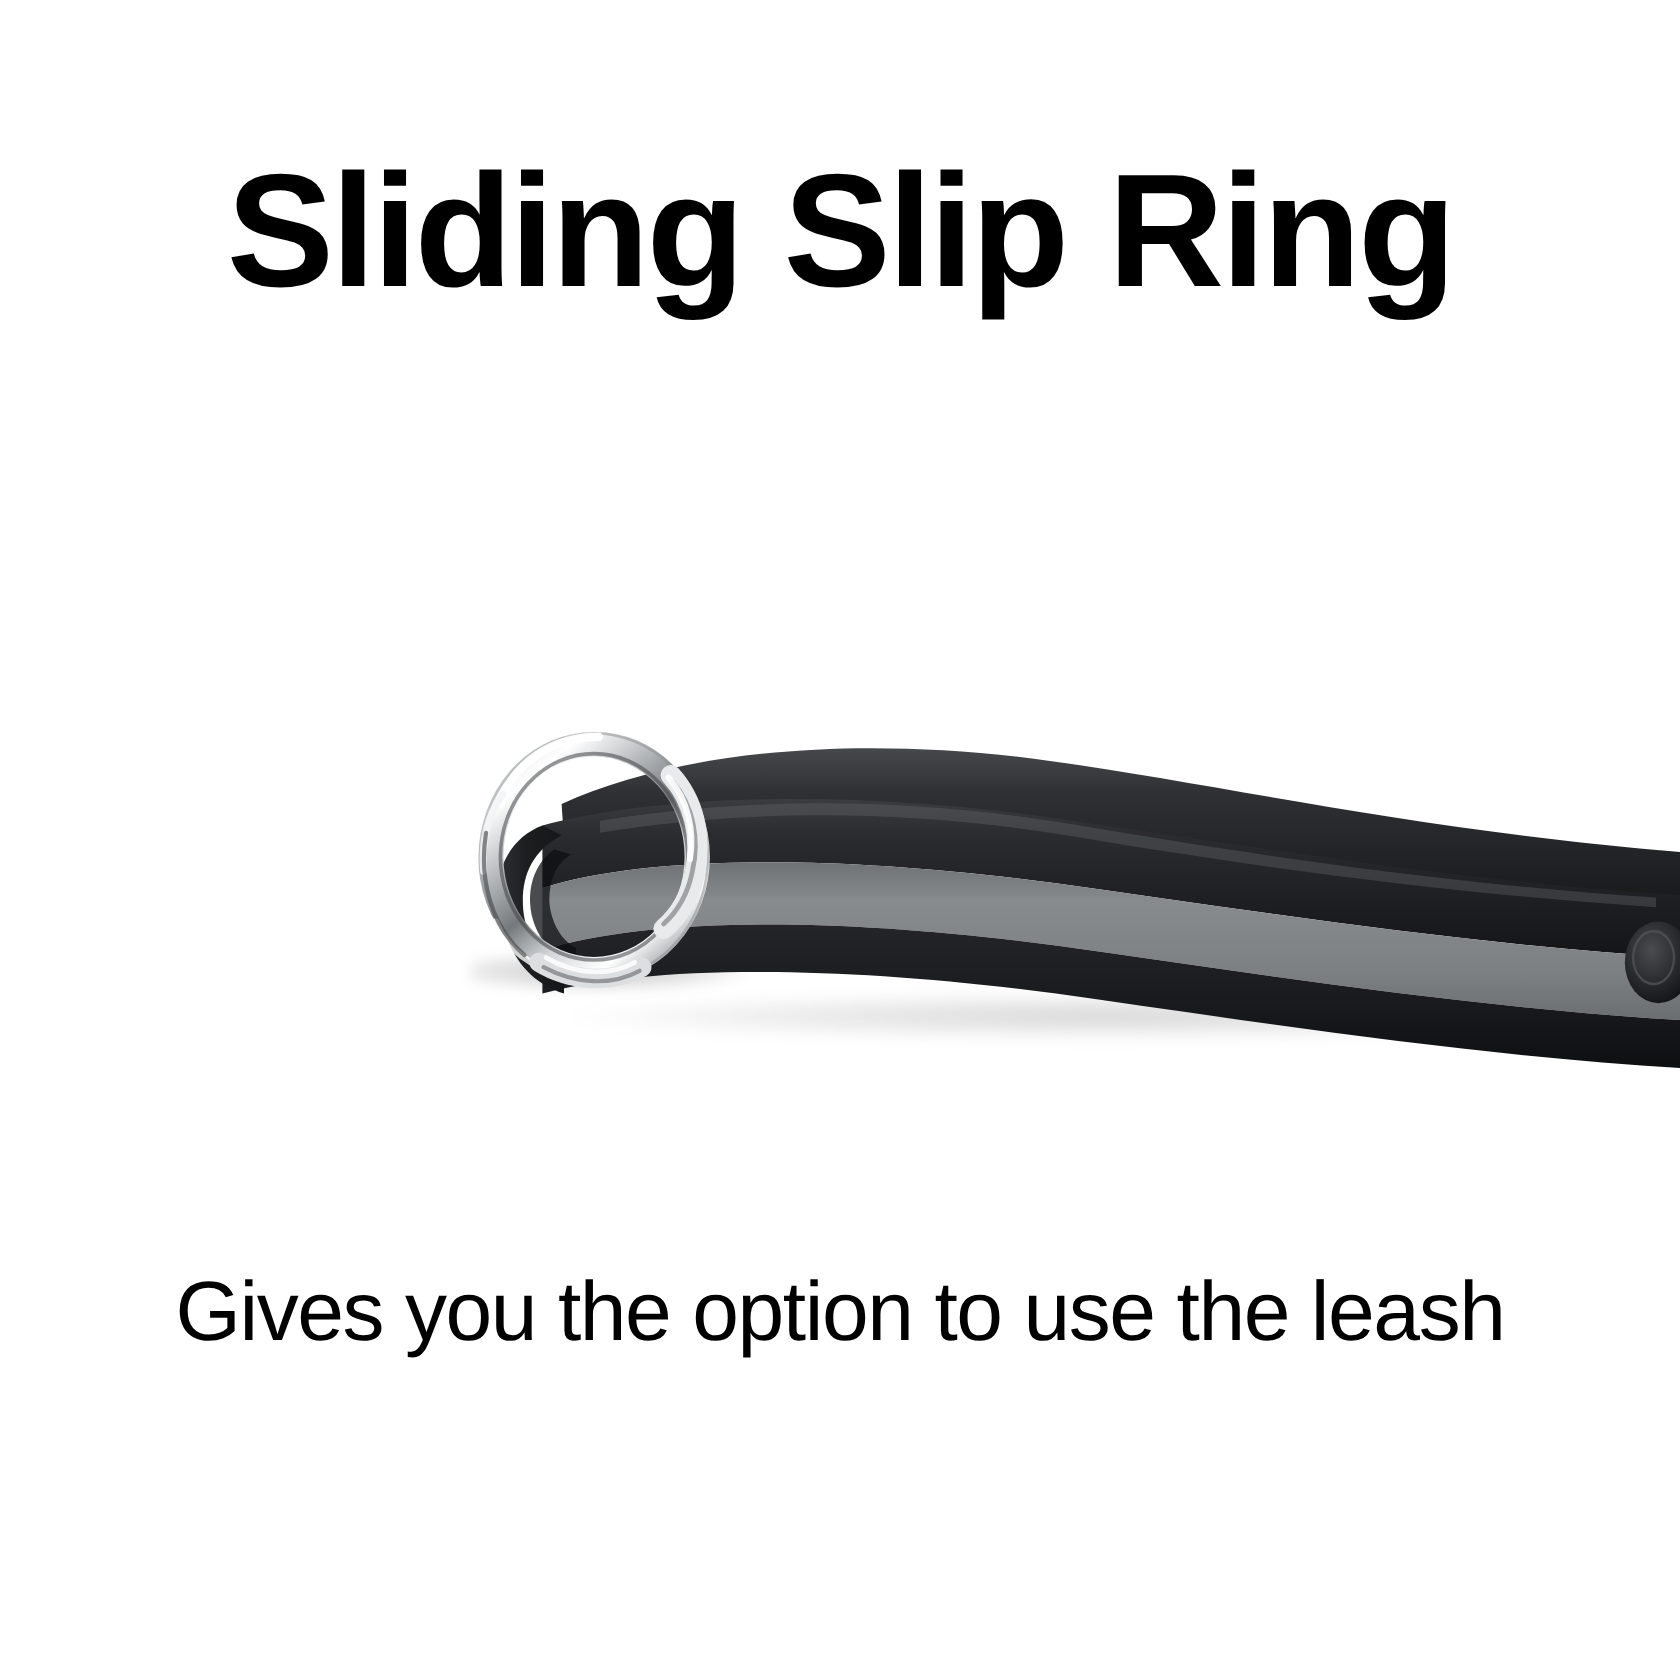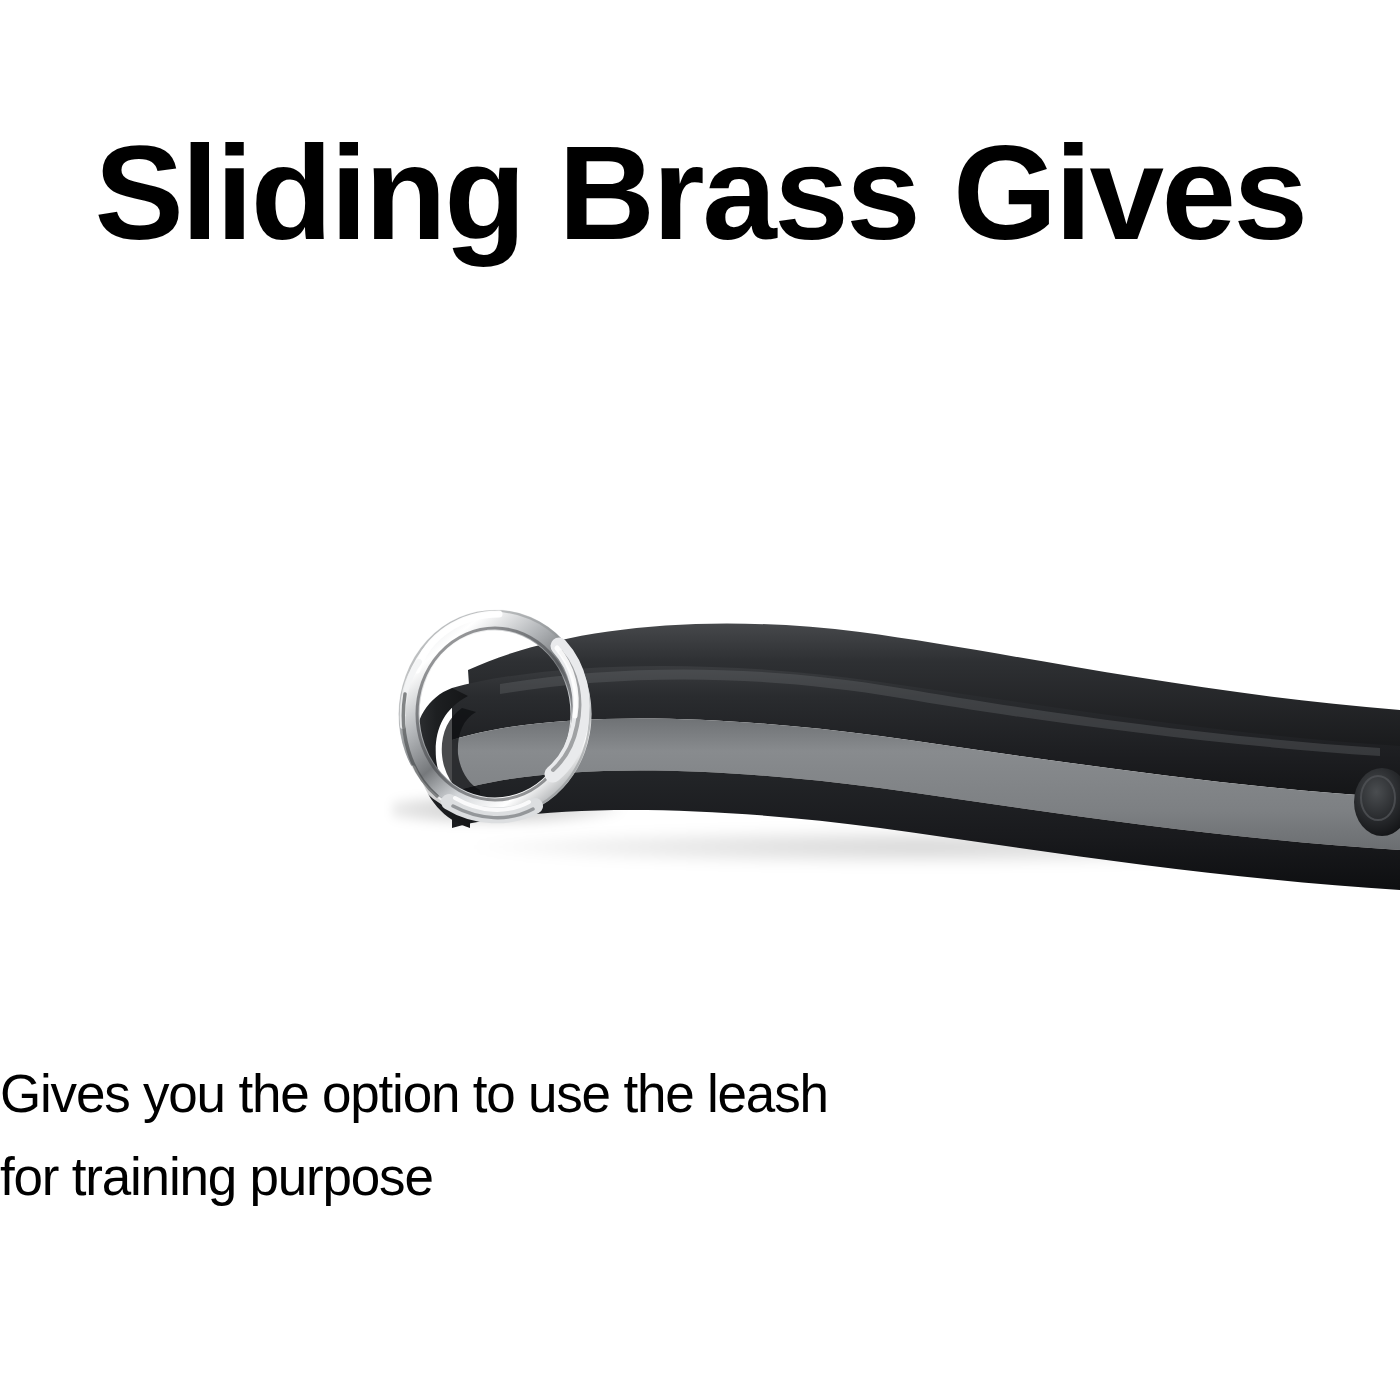--- a/index.html
+++ b/index.html
@@ -84,35 +84,36 @@
     width: 230px;
     height: 220px;
   }
 
   
   .caption {
     position: absolute;
     left: 0;
     top: 1052px;
     width: 1400px;
+    text-align: center;
     font-family: "Liberation Sans", sans-serif;
     font-weight: 400;
-    font-size: 53px;
+    font-size: 70px;
     line-height: 83px;
     letter-spacing: -1.2px;
     color: #000000;
   }
   .caption .ln { display: block; white-space: nowrap; }
 </style>
 </head>
 <body>
 
 <div id="page">
 
-  <div class="title">Sliding Brass Gives</div>
+  <div class="title">Sliding Slip Ring</div>
 
   <div class="photo-stage">
 
     <div class="ground-shadow"></div>
     <div class="ring-shadow"></div>
 
     <svg class="strap-svg" viewBox="0 0 1400 380">
       <defs>
         <linearGradient id="gBodyTop" x1="0" y1="0" x2="0" y2="1">
           <stop offset="0%" stop-color="#3a3c3f"></stop>
@@ -257,16 +258,15 @@
                C 92 212, 126 214, 152 200" fill="none" stroke="#dcdee0" stroke-width="16" stroke-linecap="round"></path>
       <path d="M 70 200
                C 96 214, 126 216, 150 203" fill="none" stroke="#5a5d60" stroke-width="3.5" stroke-linecap="round" opacity="0.55"></path>
       <path d="M 72 192
                C 96 206, 124 208, 146 196" fill="none" stroke="#ffffff" stroke-width="4" stroke-linecap="round" opacity="0.85"></path>
     </svg>
   </div>
 
   <div class="caption">
     <span class="ln">Gives you the option to use the leash</span>
-    <span class="ln">for training purpose</span>
   </div>
 
 </div>
 
 </body></html>

